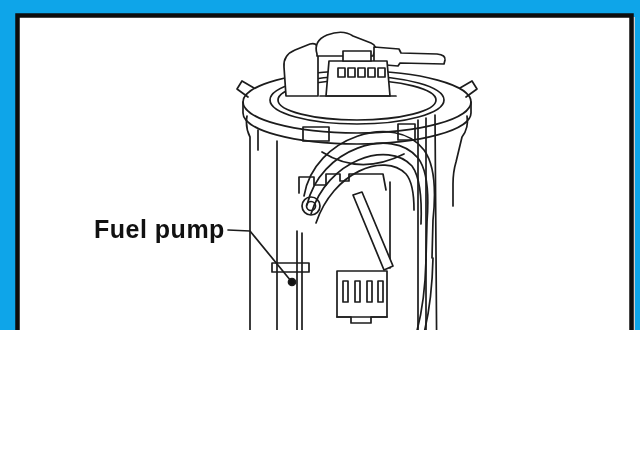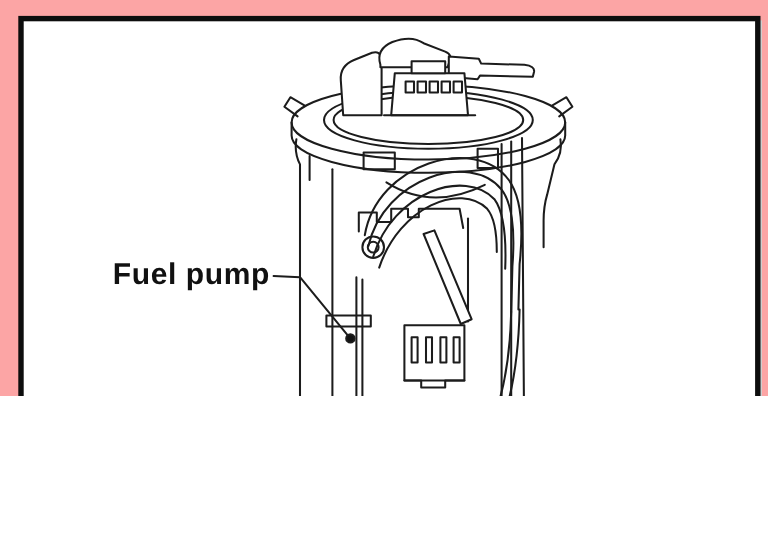--- a/index.html
+++ b/index.html
@@ -1,19 +1,19 @@
 <!DOCTYPE html>
 <html><head>
 <meta charset="utf-8">
 <style>
   html,body{margin:0;padding:0;background:#ffffff;}
   .stage{
     position:relative;
     width:640px;height:330px;
-    background:#fca5a5;
+    background:#0ea5e9;
     font-family:"Liberation Sans", sans-serif;
     overflow:hidden;
   }
   .diagram-svg{position:absolute;left:0;top:0;}
   .pump-label{
     position:absolute;
     left:94px;top:215px;
     font-size:25px;
     font-weight:bold;
     color:#111111;

